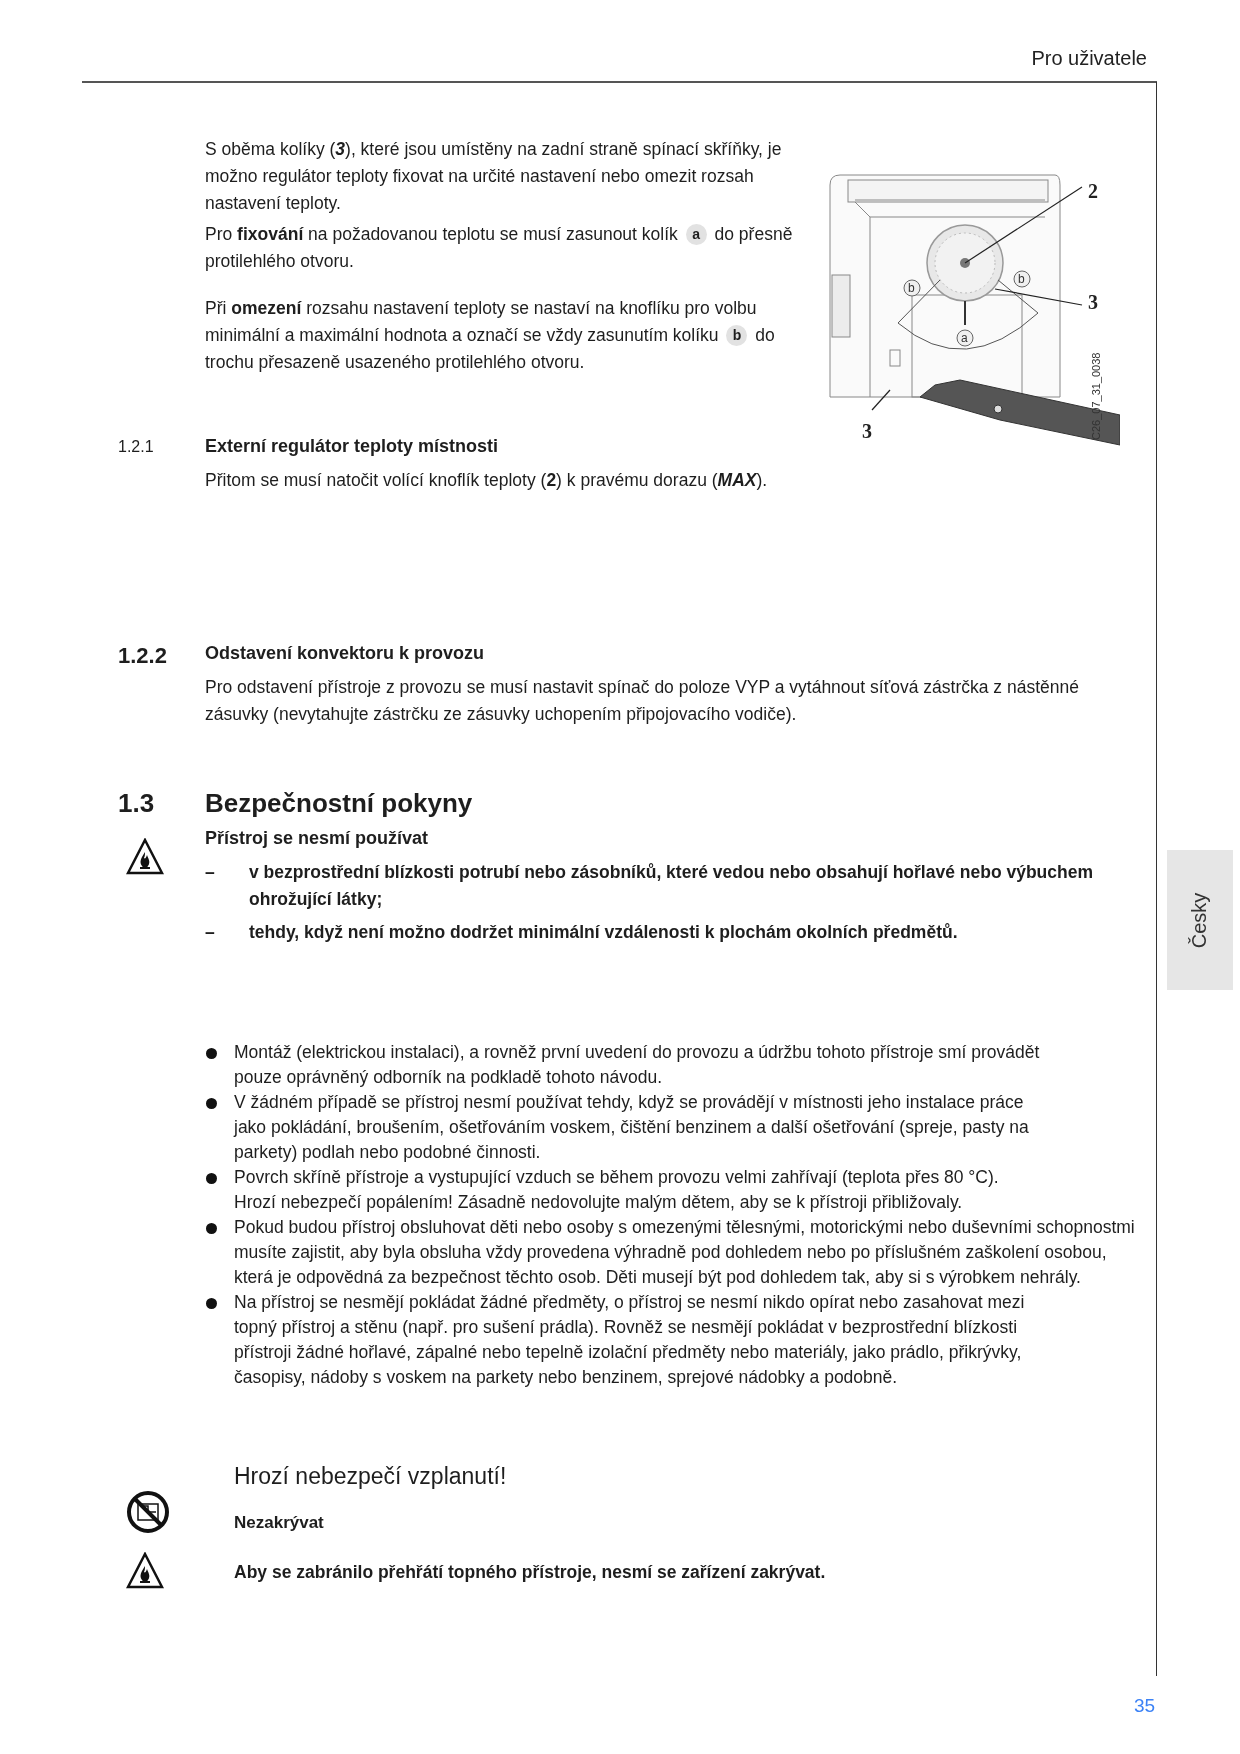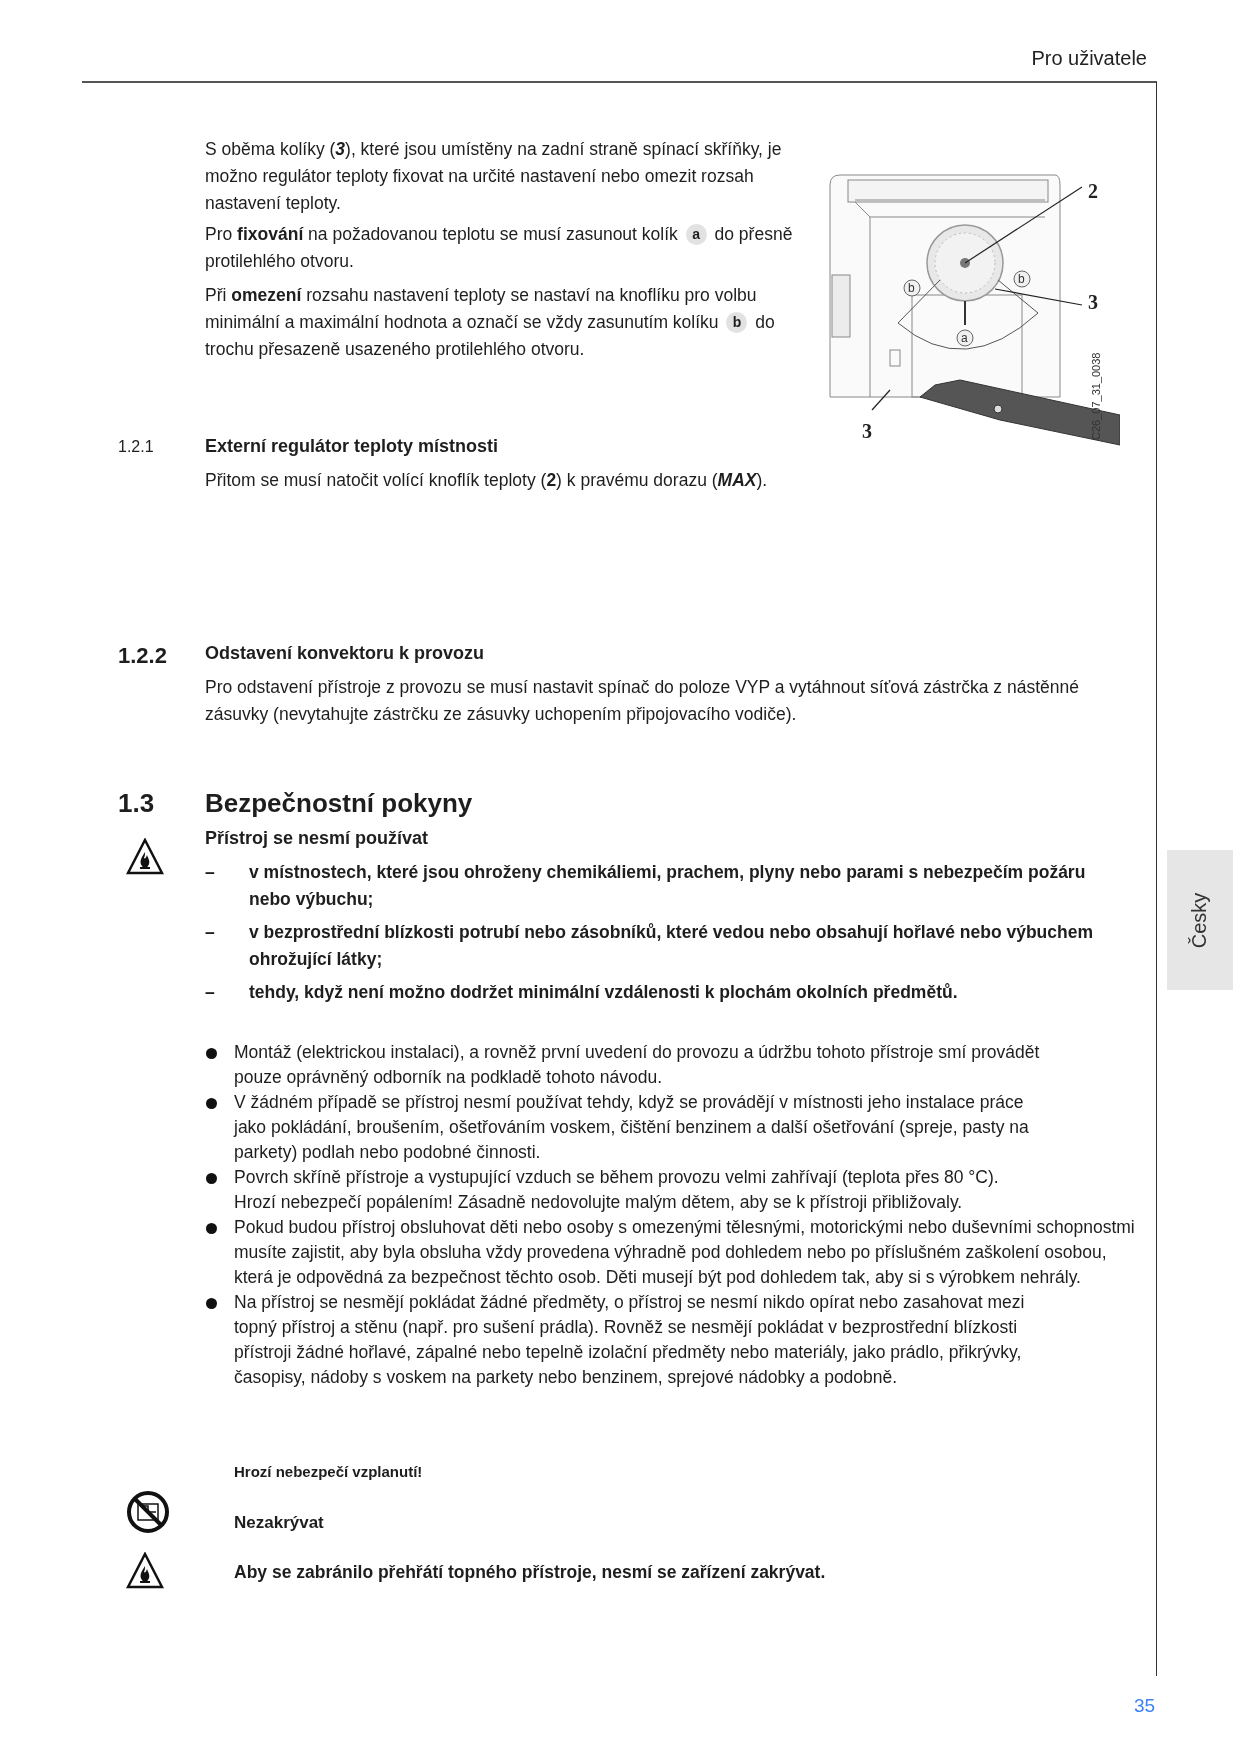--- a/index.html
+++ b/index.html
@@ -56,21 +56,21 @@
 <body>
 
 <div class="header-title">Pro uživatele</div>
 <div class="header-rule"></div>
 <div class="right-rule"></div>
 
 <div class="abs" style="left:205px; top:136px; width:590px;">
   <p class="p" style="margin-bottom:4px;">
     <span>S oběma kolíky (</span><b><i>3</i></b><span>), které jsou umístěny na zadní straně spínací skříňky, je možno regulátor teploty fixovat na určité nastavení nebo omezit rozsah nastavení teploty.</span>
   </p>
-  <p class="p" style="margin-bottom:7px;">
+  <p class="p" style="margin-bottom:20px;">
     <span>Pro </span><b>fixování</b><span> na požadovanou teplotu se musí zasunout kolík </span><span class="circ">a</span><span> do přesně protilehlého otvoru.</span>
   </p>
   <p class="p">
     <span>Při </span><b>omezení</b><span> rozsahu nastavení teploty se nastaví na knoflíku pro volbu minimální a maximální hodnota a označí se vždy zasunutím kolíku </span><span class="circ">b</span><span> do trochu přesazeně usazeného protilehlého otvoru.</span>
   </p>
 </div>
 
 <div class="figure">
   <svg width="300" height="290" viewBox="0 0 300 290">
     <g fill="none" stroke="#888" stroke-width="1">
@@ -130,33 +130,32 @@
 
 <div class="abs" style="left:126px; top:838px;">
   <svg width="38" height="38" viewBox="0 0 38 38">
     <polygon points="19,2 36,35 2,35" fill="#fff" stroke="#111" stroke-width="2.5"></polygon>
     <path d="M19,14 C15,20 13,24 16,28 C17,30 21,30 22,28 C25,24 22,20 21,17 C20,20 19,21 18,20 C19,18 19,16 19,14 Z" fill="#111"></path>
     <rect x="14" y="29" width="10" height="2" fill="#111"></rect>
   </svg>
 </div>
 
 <ul class="abs dash-list" style="left:205px; top:859px; width:900px;">
-  <li>v místnostech, které jsou ohroženy chemikáliemi, prachem, plyny nebo parami s nebezpečím požáru nebo výbuchu;</li>
   <li>v bezprostřední blízkosti potrubí nebo zásobníků, které vedou nebo obsahují hořlavé nebo výbuchem ohrožující látky;</li>
   <li>tehdy, když není možno dodržet minimální vzdálenosti k plochám okolních předmětů.</li>
 </ul>
 
 <ul class="abs bullet-list" style="left:204px; top:1040px; width:915px;">
   <li style="width:820px;">Montáž (elektrickou instalaci), a rovněž první uvedení do provozu a údržbu tohoto přístroje smí provádět pouze oprávněný odborník na podkladě tohoto návodu.</li>
   <li style="width:820px;">V žádném případě se přístroj nesmí používat tehdy, když se provádějí v místnosti jeho instalace práce jako pokládání, broušením, ošetřováním voskem, čištění benzinem a další ošetřování (spreje, pasty na parkety) podlah nebo podobné činnosti.</li>
   <li style="width:780px;">Povrch skříně přístroje a vystupující vzduch se během provozu velmi zahřívají (teplota přes 80 °C). Hrozí nebezpečí popálením! Zásadně nedovolujte malým dětem, aby se k přístroji přibližovaly.</li>
   <li style="width:910px;">Pokud budou přístroj obsluhovat děti nebo osoby s omezenými tělesnými, motorickými nebo duševními schopnostmi musíte zajistit, aby byla obsluha vždy provedena výhradně pod dohledem nebo po příslušném zaškolení osobou, která je odpovědná za bezpečnost těchto osob. Děti musejí být pod dohledem tak, aby si s výrobkem nehrály.</li>
   <li style="width:830px;">Na přístroj se nesmějí pokládat žádné předměty, o přístroj se nesmí nikdo opírat nebo zasahovat mezi topný přístroj a stěnu (např. pro sušení prádla). Rovněž  se nesmějí pokládat v bezprostřední blízkosti přístroji žádné hořlavé, zápalné nebo tepelně izolační předměty nebo materiály, jako prádlo, přikrývky, časopisy, nádoby s voskem na parkety nebo benzinem, sprejové nádobky a podobně.</li>
 </ul>
-<div class="abs" style="left:234px; top:1463px; font-weight:bold; font-size:15px;">Hrozí nebezpečí vzplanutí!</div>
+<div class="abs" style="left:234px; top:1463px; font-weight:normal; font-size:23px;">Hrozí nebezpečí vzplanutí!</div>
 
 <div class="abs" style="left:126px; top:1490px;">
   <svg width="44" height="44" viewBox="0 0 44 44">
     <circle cx="22" cy="22" r="19" fill="#fff" stroke="#111" stroke-width="4"></circle>
     <rect x="12" y="14" width="20" height="16" fill="none" stroke="#111" stroke-width="1.5"></rect>
     <path d="M14,16 L22,16 L22,22 L30,22" fill="none" stroke="#111" stroke-width="1.5"></path>
     <line x1="9" y1="9" x2="35" y2="35" stroke="#111" stroke-width="4"></line>
   </svg>
 </div>
 <div class="abs" style="left:234px; top:1513px; font-weight:bold; font-size:17px;">Nezakrývat</div>

